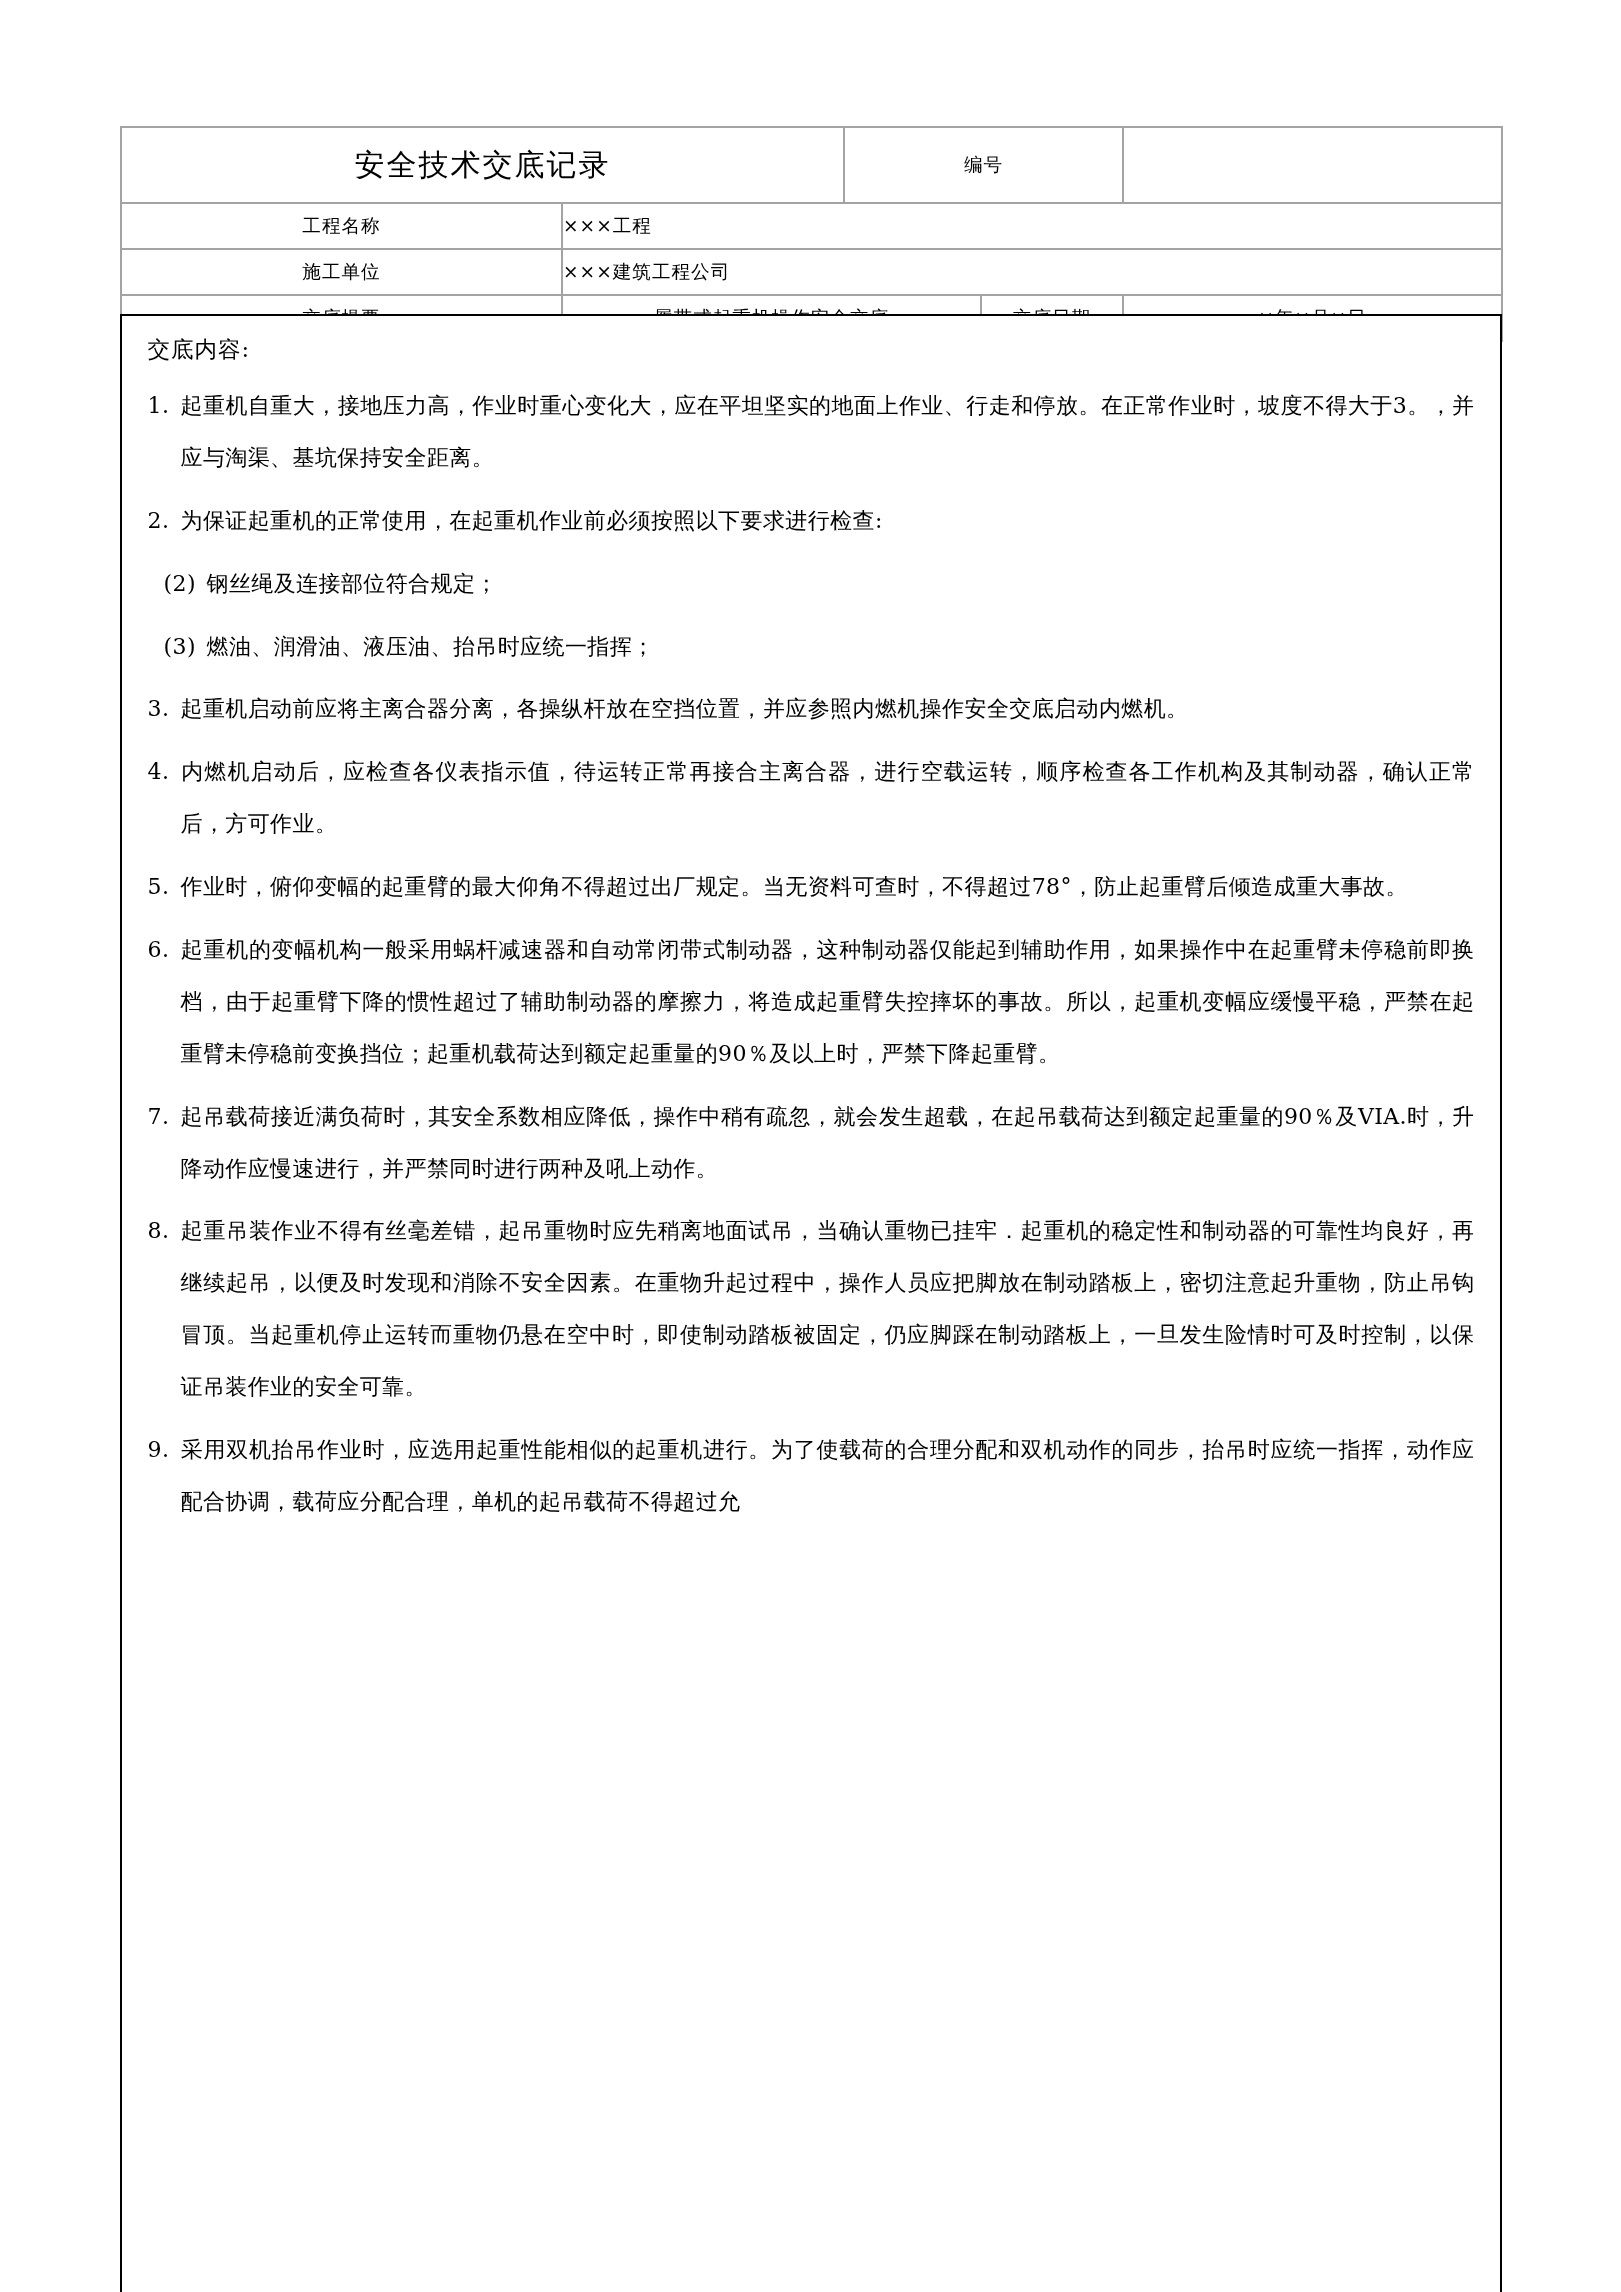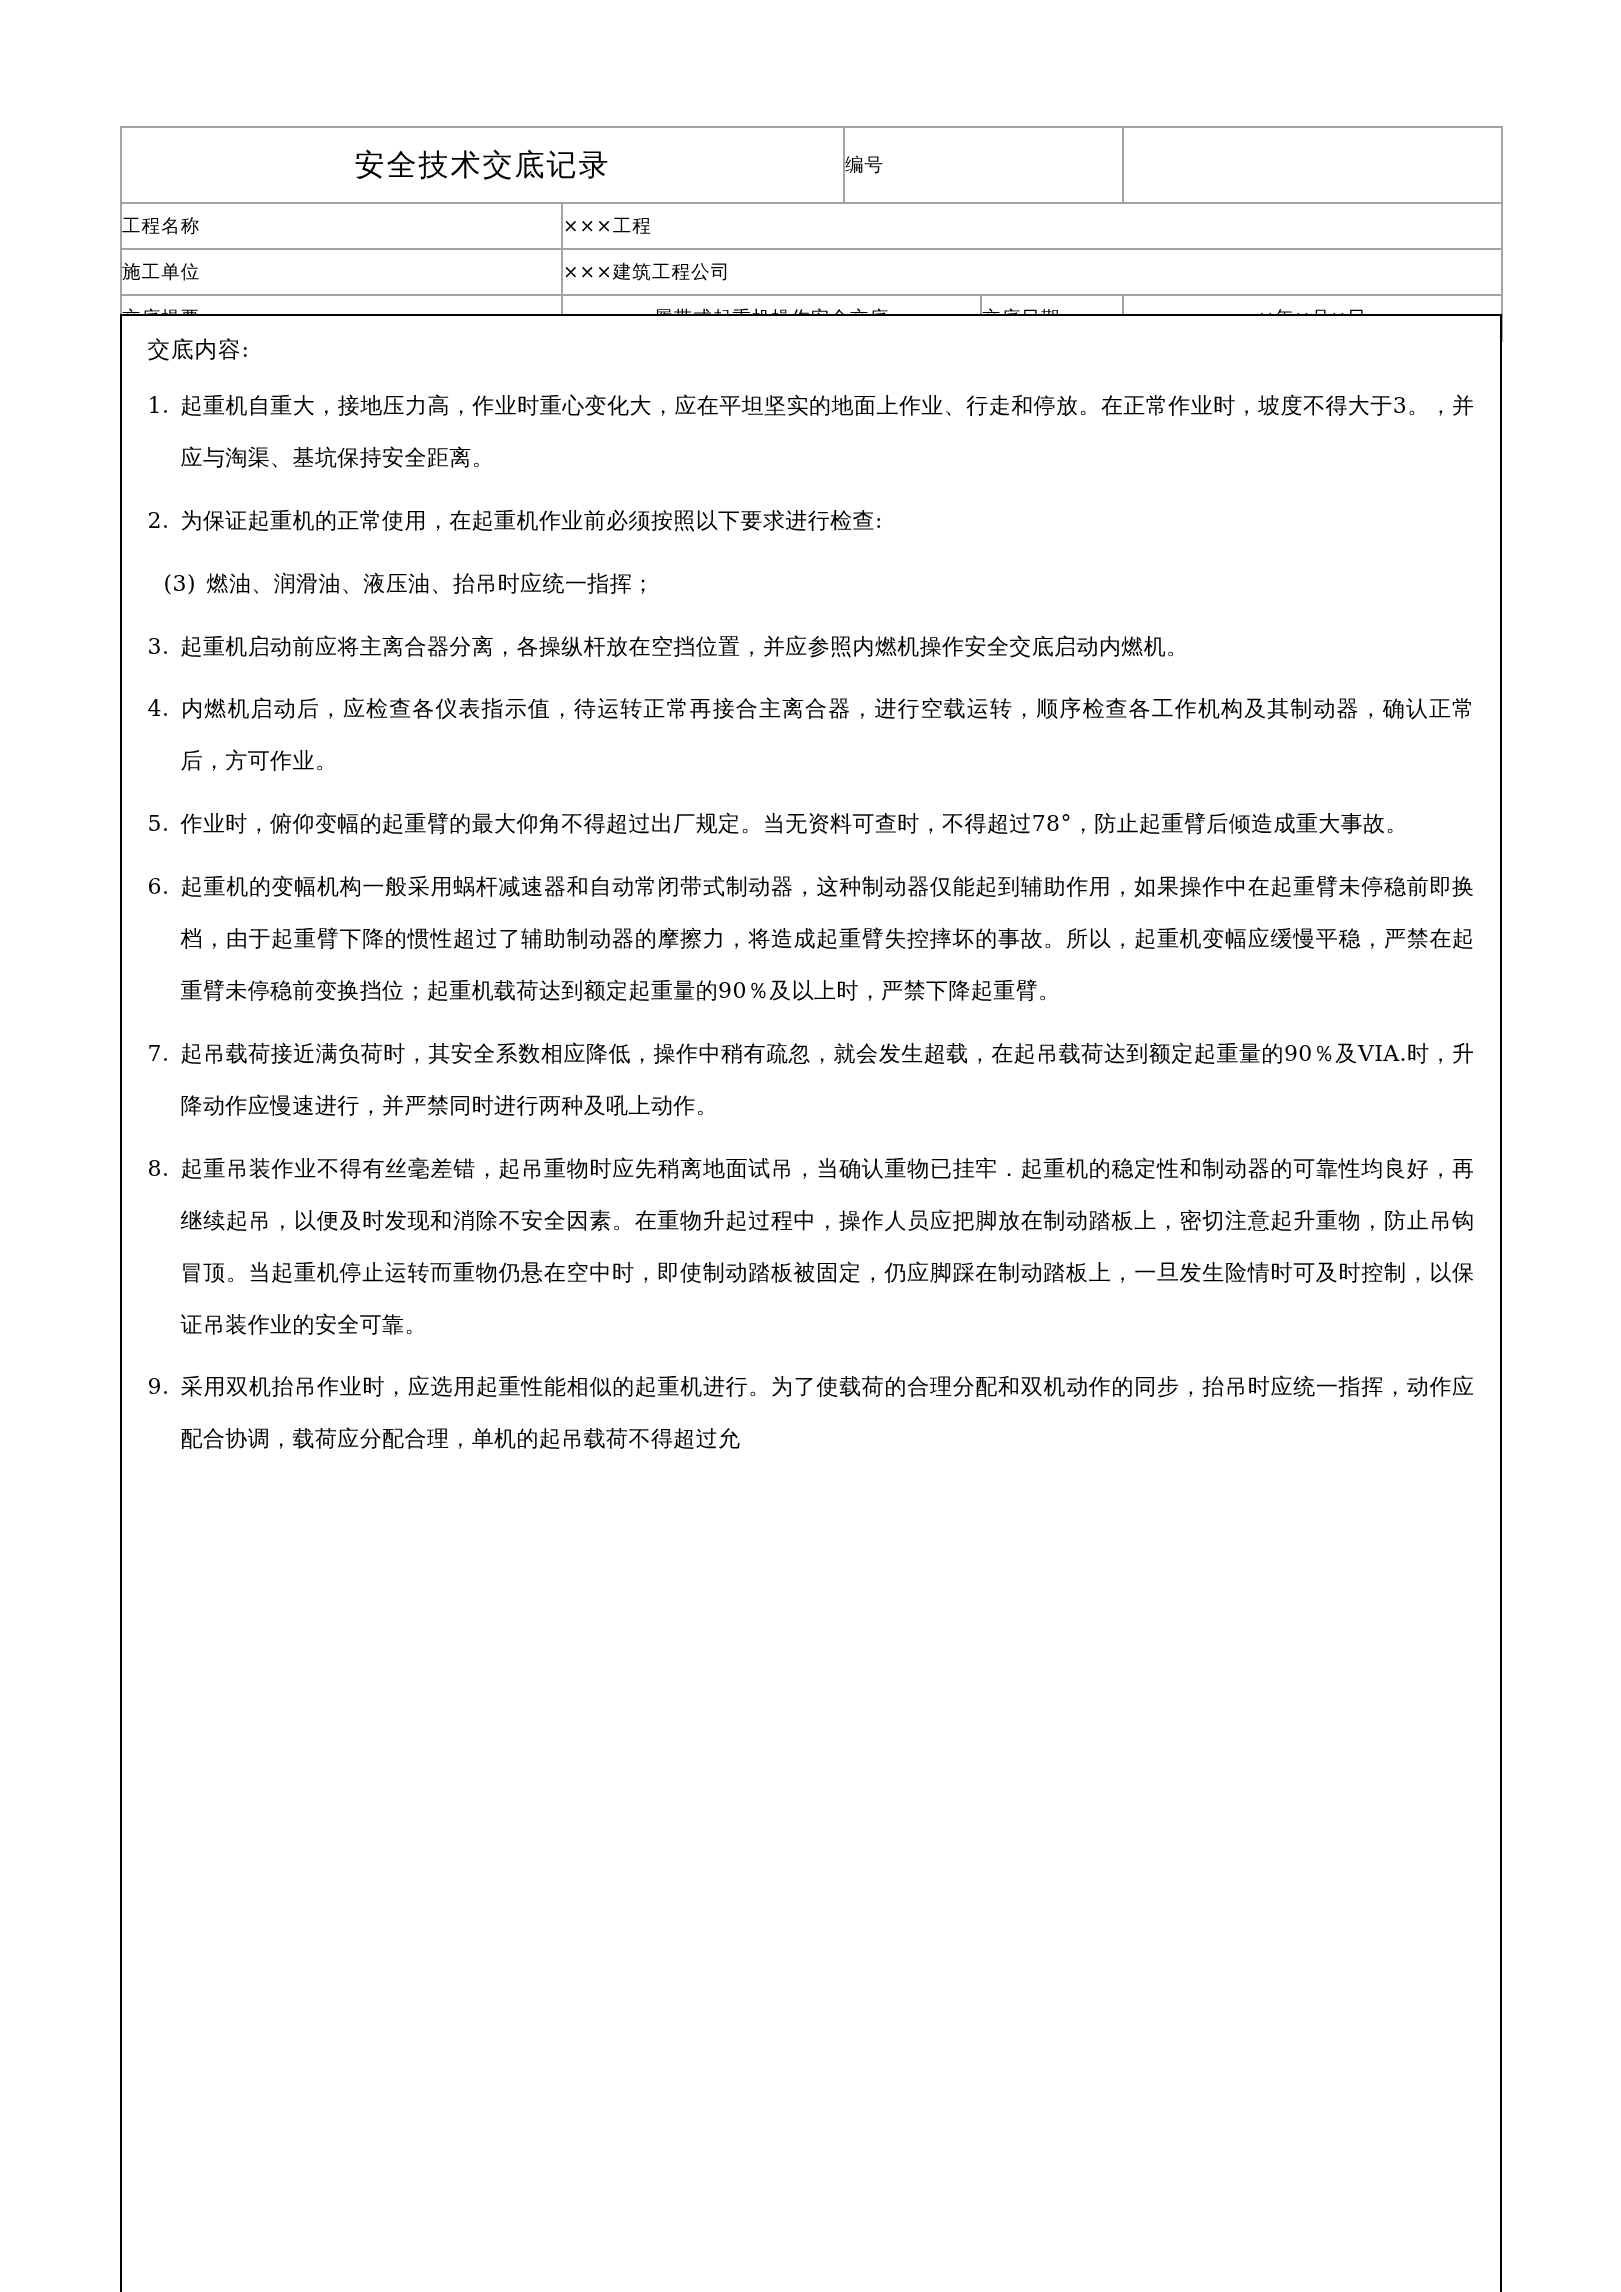--- a/index.html
+++ b/index.html
@@ -42,20 +42,21 @@
   
   .title-cell {
     height: 74px;
     text-align: center;
     font-size: 30px;
     letter-spacing: 2px;
     font-family: "DejaVu Serif", "Liberation Serif", serif;
     font-weight: 400;
   }
   .label-cell {
+    text-align: center;
     font-size: 18.6px;
     letter-spacing: 1px;
     height: 44px;
     font-family: "DejaVu Serif", "Liberation Serif", serif;
   }
   .value-cell {
     text-align: left;
     padding-left: 21.6px;
     font-size: 18.6px;
     letter-spacing: 1px;
@@ -147,20 +148,21 @@
         <td class="value-cell-center">×年×月×日</td>
       </tr>
     </tbody>
   </table>
 
   <div class="content-box">
     <div class="content-heading">交底内容:</div>
     <div id="content-items">
         <div class="para"><span class="num">1.</span><span>起重机自重大，接地压力高，作业时重心变化大，应在平坦坚实的地面上作业、行走和停放。在正常作业时，坡度不得大于3。，并应与淘渠、基坑保持安全距离。</span></div>
         <div class="para"><span class="num">2.</span><span>为保证起重机的正常使用，在起重机作业前必须按照以下要求进行检查:</span></div>
+        <div class="para sub"><span class="num">(2)</span><span>钢丝绳及连接部位符合规定；</span></div>
         <div class="para sub"><span class="num">(3)</span><span>燃油、润滑油、液压油、抬吊时应统一指挥；</span></div>
         <div class="para"><span class="num">3.</span><span>起重机启动前应将主离合器分离，各操纵杆放在空挡位置，并应参照内燃机操作安全交底启动内燃机。</span></div>
         <div class="para"><span class="num">4.</span><span>内燃机启动后，应检查各仪表指示值，待运转正常再接合主离合器，进行空载运转，顺序检查各工作机构及其制动器，确认正常后，方可作业。</span></div>
         <div class="para"><span class="num">5.</span><span>作业时，俯仰变幅的起重臂的最大仰角不得超过出厂规定。当无资料可查时，不得超过78°，防止起重臂后倾造成重大事故。</span></div>
         <div class="para"><span class="num">6.</span><span>起重机的变幅机构一般采用蜗杆减速器和自动常闭带式制动器，这种制动器仅能起到辅助作用，如果操作中在起重臂未停稳前即换档，由于起重臂下降的惯性超过了辅助制动器的摩擦力，将造成起重臂失控摔坏的事故。所以，起重机变幅应缓慢平稳，严禁在起重臂未停稳前变换挡位；起重机载荷达到额定起重量的90％及以上时，严禁下降起重臂。</span></div>
         <div class="para"><span class="num">7.</span><span>起吊载荷接近满负荷时，其安全系数相应降低，操作中稍有疏忽，就会发生超载，在起吊载荷达到额定起重量的90％及VIA.时，升降动作应慢速进行，并严禁同时进行两种及吼上动作。</span></div>
         <div class="para"><span class="num">8.</span><span>起重吊装作业不得有丝毫差错，起吊重物时应先稍离地面试吊，当确认重物已挂牢．起重机的稳定性和制动器的可靠性均良好，再继续起吊，以便及时发现和消除不安全因素。在重物升起过程中，操作人员应把脚放在制动踏板上，密切注意起升重物，防止吊钩冒顶。当起重机停止运转而重物仍悬在空中时，即使制动踏板被固定，仍应脚踩在制动踏板上，一旦发生险情时可及时控制，以保证吊装作业的安全可靠。</span></div>
         <div class="para"><span class="num">9.</span><span>采用双机抬吊作业时，应选用起重性能相似的起重机进行。为了使载荷的合理分配和双机动作的同步，抬吊时应统一指挥，动作应配合协调，载荷应分配合理，单机的起吊载荷不得超过允</span></div>
       </div>
   </div>

